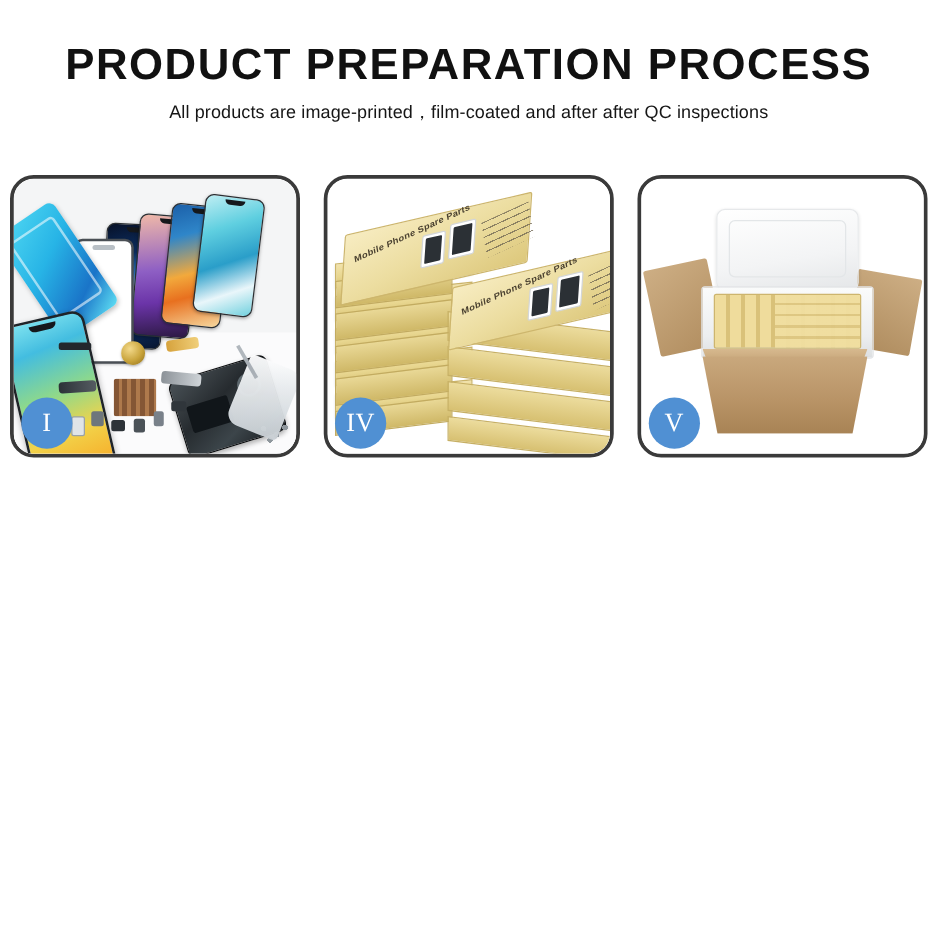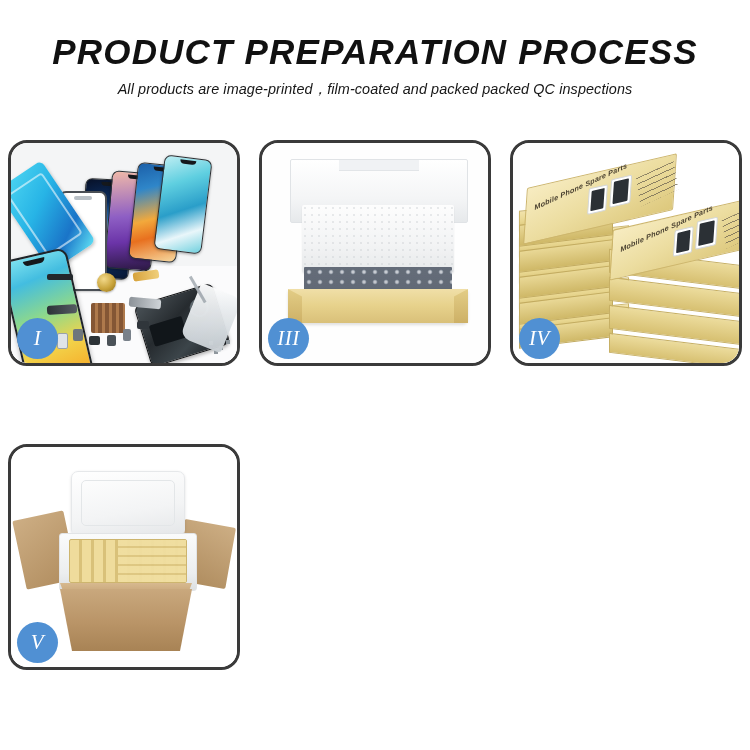--- a/index.html
+++ b/index.html
@@ -11,21 +11,20 @@
     height: 750px;
     background: #ffffff;
     font-family: "Liberation Sans", sans-serif;
     overflow: hidden;
   }
   .page {
     position: relative;
     width: 750px;
     height: 556px;
     background: #ffffff;
-    font-style: italic;
   }
 
   
   .header {
     position: absolute;
     top: 34px;
     left: 0;
     width: 750px;
     text-align: center;
   }
@@ -467,21 +466,21 @@
     clip-path:polygon(39% 0,100% 22%,86% 46%,24% 24%);
   }
 </style>
 </head>
 <body>
 
 <div class="page">
 
   <div class="header">
     <div class="title">PRODUCT PREPARATION PROCESS</div>
-    <div class="subtitle">All products are image-printed，film-coated and packed packed QC inspections</div>
+    <div class="subtitle">All products are image-printed，film-coated and after after QC inspections</div>
   </div>
 
   <div class="grid">
 
     <div class="panel">
       <div class="photo">
         <div class="p1-bg"></div>
         <div class="phone-fan">
           <div class="fan-ph d">
               <span class="notch"></span>
@@ -514,30 +513,20 @@
         <div class="tiny t4"></div>
         <div class="tiny t5"></div>
         <div class="tiny t6"></div>
         <div class="screws"></div>
         <div class="tweezer"></div>
       </div>
       <div class="badge">I</div>
     </div>
 
 
-    <div class="panel">
-      <div class="photo">
-        <div class="p3-bg"></div>
-        <div class="lid3"></div>
-        <div class="foam3"></div>
-        <div class="greywrap3"></div>
-        <div class="tray3"></div>
-      </div>
-      <div class="badge">III</div>
-    </div>
 
     <div class="panel">
       <div class="photo">
         <div class="p4-bg"></div>
         <div class="stack">
           <div class="gbox gb-back-l1"></div>
           <div class="gbox gb-back-l2"></div>
           <div class="gbox gb-back-l3"></div>
           <div class="gbox gb-back-l4"></div>
           <div class="gbox gb-back-l5"></div>

